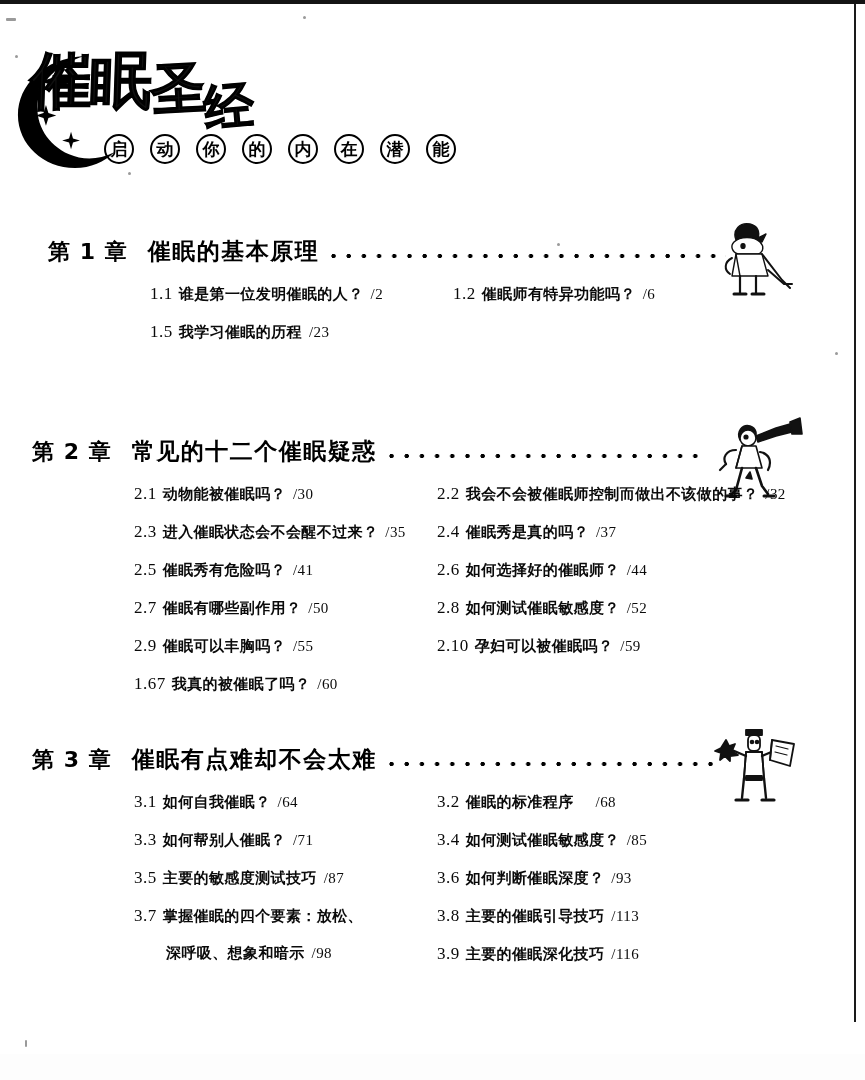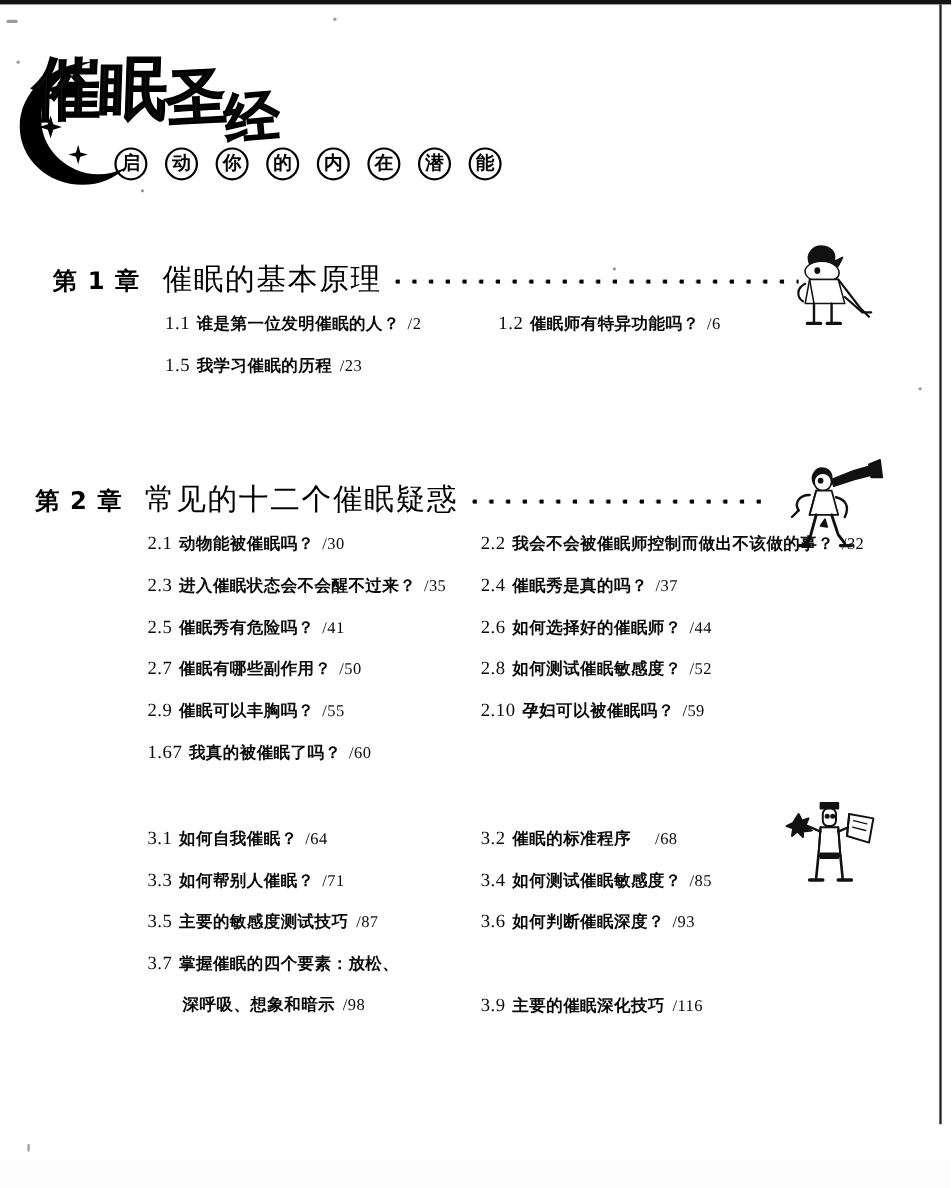--- a/index.html
+++ b/index.html
@@ -114,22 +114,22 @@
   .chap-no {
     font-family: "DejaVu Sans", sans-serif;
     font-weight: 700;
     font-size: 22px;
     letter-spacing: 1px;
     white-space: nowrap;
     color: #000;
   }
   .chap-title {
     font-family: "DejaVu Sans", sans-serif;
-    font-weight: 400;
-    font-size: 27px;
+    font-weight: 700;
+    font-size: 23px;
     letter-spacing: 1.5px;
     margin-left: 20px;
     white-space: nowrap;
     color: #000;
   }
   .leader {
     flex: 1 1 auto;
     align-self: center;
     height: 20px;
     margin-left: 12px;
@@ -361,20 +361,25 @@
       <path d="M66 18 L88 22 L84 44 L64 38 Z" fill="#fff"></path>
       <path d="M66 18 L64 38" fill="none"></path>
       <path d="M70 24 L82 27 M69 30 L81 33" fill="none" stroke-width="1.2"></path>
       <path d="M38 56 L36 76 M58 56 L60 76" fill="none" stroke-width="2.4"></path>
       <path d="M30 78 L42 78 M56 78 L68 78" fill="none" stroke-width="3.2"></path>
       <rect x="40" y="54" width="16" height="4" fill="#111"></rect>
     </g>
   </svg>
 
   <div class="chapter" style="top:744px;">
+    <div class="chap-head">
+      <span class="chap-no">第 3 章</span>
+      <span class="chap-title">催眠有点难却不会太难</span>
+      <span class="leader" style="margin-right:150px;"></span>
+    </div>
     <div class="items">
 
       <div class="item-row">
         <div class="item col-left">
           <span class="num">3.1</span><span>如何自我催眠？</span><span class="pg">/64</span>
         </div>
         <div class="item col-right">
           <span class="num">3.2</span><span>催眠的标准程序</span><span class="pg" style="margin-left:22px;">/68</span>
         </div>
       </div>
@@ -393,20 +398,23 @@
           <span class="num">3.5</span><span>主要的敏感度测试技巧</span><span class="pg">/87</span>
         </div>
         <div class="item col-right">
           <span class="num">3.6</span><span>如何判断催眠深度？</span><span class="pg">/93</span>
         </div>
       </div>
 
       <div class="item-row">
         <div class="item col-left">
           <span class="num">3.7</span><span>掌握催眠的四个要素：放松、</span><span class="pg"></span>
+        </div>
+        <div class="item col-right">
+          <span class="num">3.8</span><span>主要的催眠引导技巧</span><span class="pg">/113</span>
         </div>
       </div>
 
       <div class="item-row">
         <div class="item cont-indent">
           <span>深呼吸、想象和暗示</span><span class="pg">/98</span>
         </div>
         <div class="item col-right">
           <span class="num">3.9</span><span>主要的催眠深化技巧</span><span class="pg">/116</span>
         </div>

